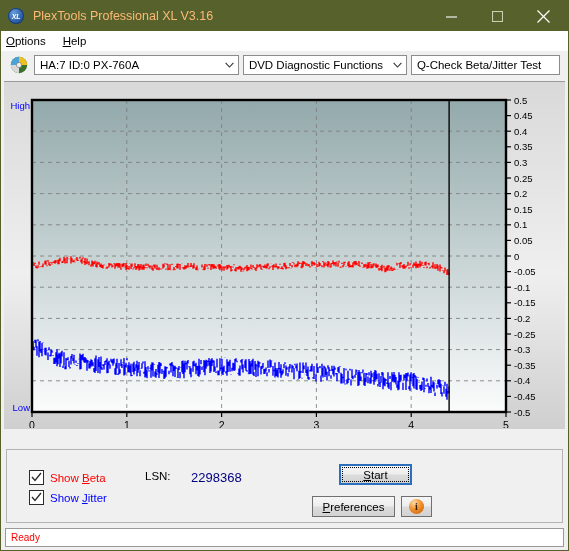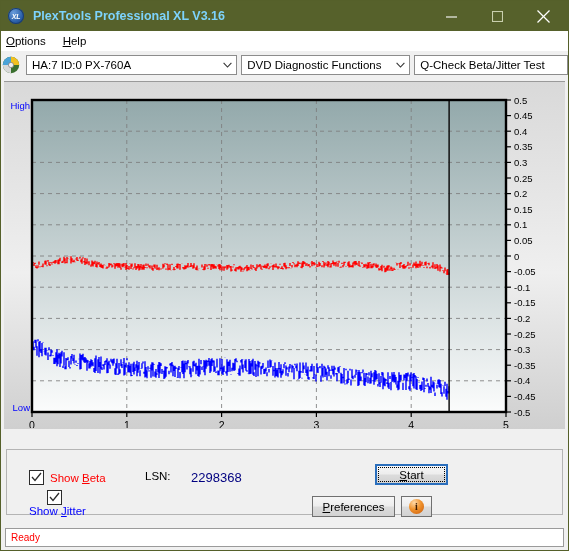--- a/index.html
+++ b/index.html
@@ -38,26 +38,25 @@
     font-weight: bold;
     font-style: italic;
     display: flex;
     align-items: center;
     justify-content: center;
     letter-spacing: -0.3px;
     flex: 0 0 auto;
     box-shadow: 0 0 0 1px #1b3d6e inset;
   }
   .title-text {
-    color: #7dd3fc;
+    color: #fdba74;
     font-size: 12.5px;
     margin-left: 9px;
     white-space: nowrap;
     flex: 1 1 auto;
-    font-weight: bold;
   }
   .win-btns { display: flex; align-items: center; height: 100%; }
   .win-btn {
     width: 46px; height: 30px;
     display: flex; align-items: center; justify-content: center;
     color: #ffffff;
   }
   .win-btn svg { display: block; }
 
   
@@ -77,21 +76,21 @@
     white-space: nowrap;
   }
   .menu-item u { text-decoration: underline; }
 
   
   .toolbar {
     height: 28px;
     background: #f0f0f0;
     display: flex;
     align-items: center;
-    padding: 0 0;
+    padding: 0 8px;
     box-sizing: border-box;
     gap: 4px;
   }
   .disc-icon {
     width: 18px; height: 18px;
     flex: 0 0 auto;
     margin: 0 2px 0 1px;
   }
   .combo {
     height: 20px;
@@ -125,33 +124,33 @@
     background: linear-gradient(to bottom, #d9d9d9 0%, #efefef 55%, #cfcfcf 100%);
     border-top: 1px solid #9a9a9a;
     box-sizing: border-box;
   }
   #chart-svg { display: block; }
 
   
   .bottom-panel {
     position: absolute;
     left: 5px; right: 5px;
-    top: 448px; height: 66px;
+    top: 448px; height: 74px;
     background: #f0f0f0;
     border: 1px solid #b4b4b4;
     box-sizing: border-box;
   }
   .cb-row {
     position: absolute;
     display: flex;
     align-items: center;
     font-size: 11.5px;
   }
   .cb-beta  { left: 22px; top: 20px; }
-  .cb-jitter{ left: 22px; top: 40px; flex-direction: column; }
+  .cb-jitter{ left: 22px; top: 40px; }
   .checkbox {
     width: 13px; height: 13px;
     border: 1px solid #2b2b2b;
     background: #ffffff;
     margin-right: 6px;
     flex: 0 0 auto;
     position: relative;
   }
   .checkbox svg { position: absolute; left: 1px; top: 1px; }
   .cb-label-beta   { color: #ff0000; }
@@ -173,21 +172,21 @@
     box-sizing: border-box;
     display: flex;
     align-items: center;
     justify-content: center;
     font-size: 11.5px;
     color: #000;
     position: absolute;
   }
   .btn u { text-decoration: underline; }
   .btn-start {
-    left: 368px; top: 14px; width: 73px; height: 21px;
+    left: 332px; top: 14px; width: 73px; height: 21px;
     border: 2px solid #2a6ebc;
   }
   .btn-start .inner {
     position: absolute; left: 1px; top: 1px; right: 1px; bottom: 1px;
     border: 1px dotted #000;
     pointer-events: none;
   }
   .btn-prefs {
     left: 305px; top: 46px; width: 83px; height: 21px;
   }

